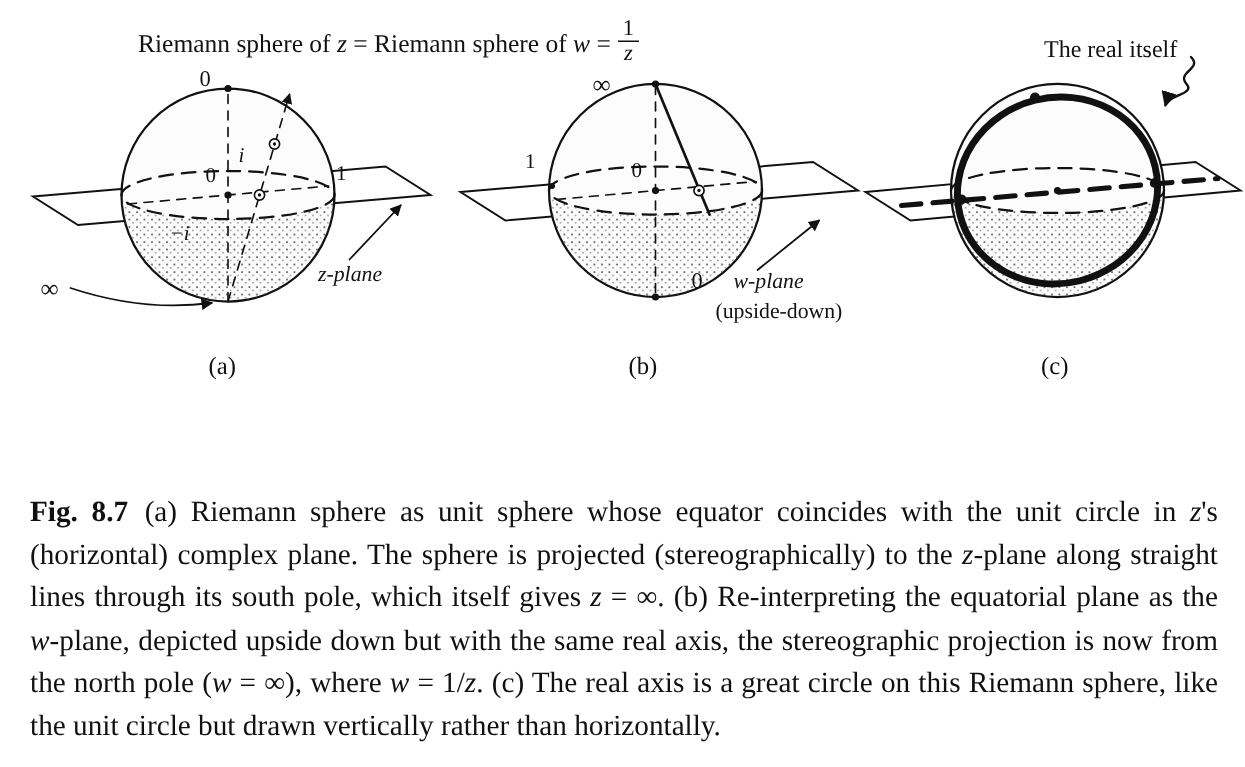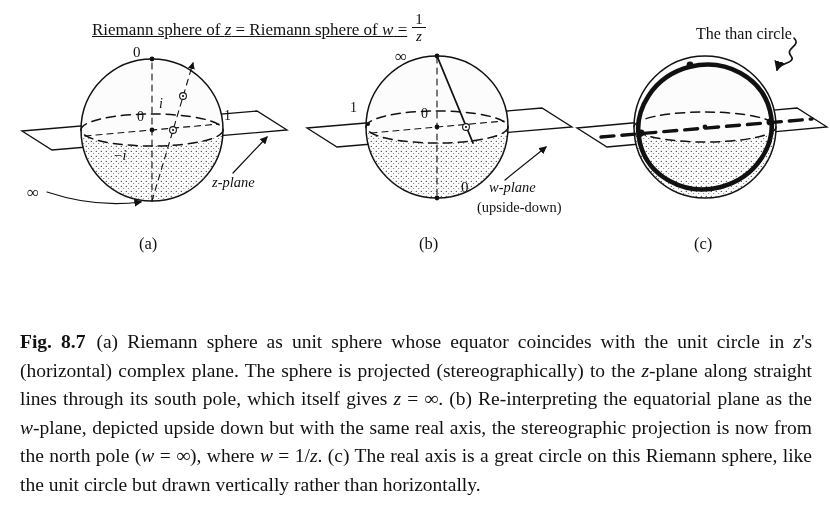--- a/index.html
+++ b/index.html
@@ -1,42 +1,42 @@
 <!DOCTYPE html>
 <html><head>
 <meta charset="utf-8">
 <style>
   html,body { margin:0; padding:0; background:#fff; }
   body { width:830px; height:511px; font-family:"Liberation Serif","DejaVu Serif",serif; color:#111; }
   .page { position:relative; width:830px; height:511px; background:#fff; overflow:hidden; }
   .figure-area { position:absolute; top:0; left:0; width:830px; height:262px; }
   .fig-svg { position:absolute; top:0; left:0; }
   .fig-svg text { font-family:"Liberation Serif","DejaVu Serif",serif; fill:#111; }
-  .title-ab { position:absolute; top:14px; left:92px; font-size:17px; white-space:nowrap; z-index:2;text-decoration:underline; }
+  .title-ab { position:absolute; top:14px; left:92px; font-size:17px; white-space:nowrap; z-index:2; }
   .frac { display:inline-block; vertical-align:middle; text-align:center; font-size:15px; line-height:1.08; margin-left:5px; position:relative; top:-3px; }
   .frac .num { display:block; border-bottom:1.3px solid #111; padding:0 3px; }
   .frac .den { display:block; font-style:italic; }
   .title-c { position:absolute; top:25px; left:696px; font-size:16px; z-index:2; }
   .panel-label { position:absolute; top:234px; font-size:16.5px; z-index:2; }
   .caption { position:absolute; top:280px; left:20px; width:792px; font-size:19.5px; line-height:1.465; text-align:justify;margin-top:48px; }
   .caption b { margin-right:11px; }
   .it { font-style:italic; }
 </style>
 </head>
 <body>
 
 <div class="page">
 
   <div class="figure-area">
 
     <div class="title-ab">
       <span><span>Riemann sphere of </span><span class="it">z</span><span> = Riemann sphere of </span><span class="it">w</span><span> =</span></span><span class="frac"><span class="num">1</span><span class="den">z</span></span>
     </div>
 
-    <div class="title-c">The than circle</div>
+    <div class="title-c">The real itself</div>
 
     <svg class="fig-svg" width="830" height="262" viewBox="0 0 830 262">
       <defs>
         <pattern id="stip" width="5" height="5" patternUnits="userSpaceOnUse">
           <circle cx="1.3" cy="1.4" r="0.6" fill="#3a3a3a"></circle>
           <circle cx="3.7" cy="3.6" r="0.5" fill="#555"></circle>
         </pattern>
         <marker id="arr" viewBox="0 0 10 10" refX="8.5" refY="5" markerWidth="6.5" markerHeight="6.5" orient="auto-start-reverse">
           <path d="M0,0 L10,5 L0,10 Z" fill="#111"></path>
         </marker>

